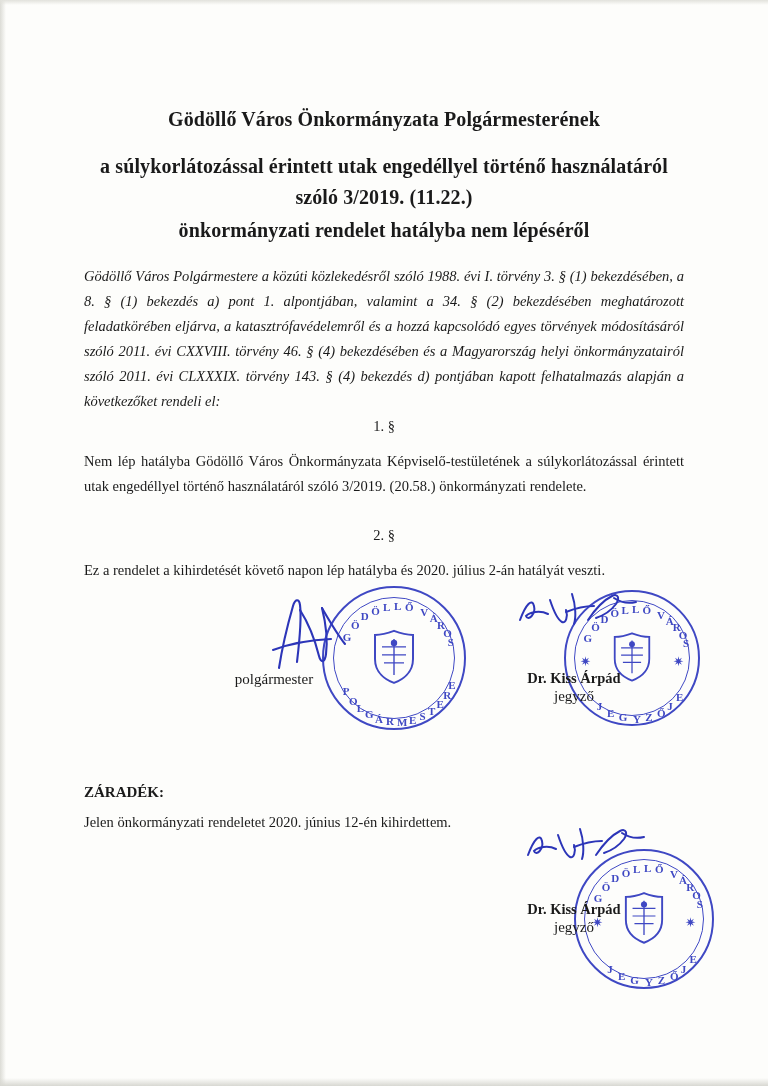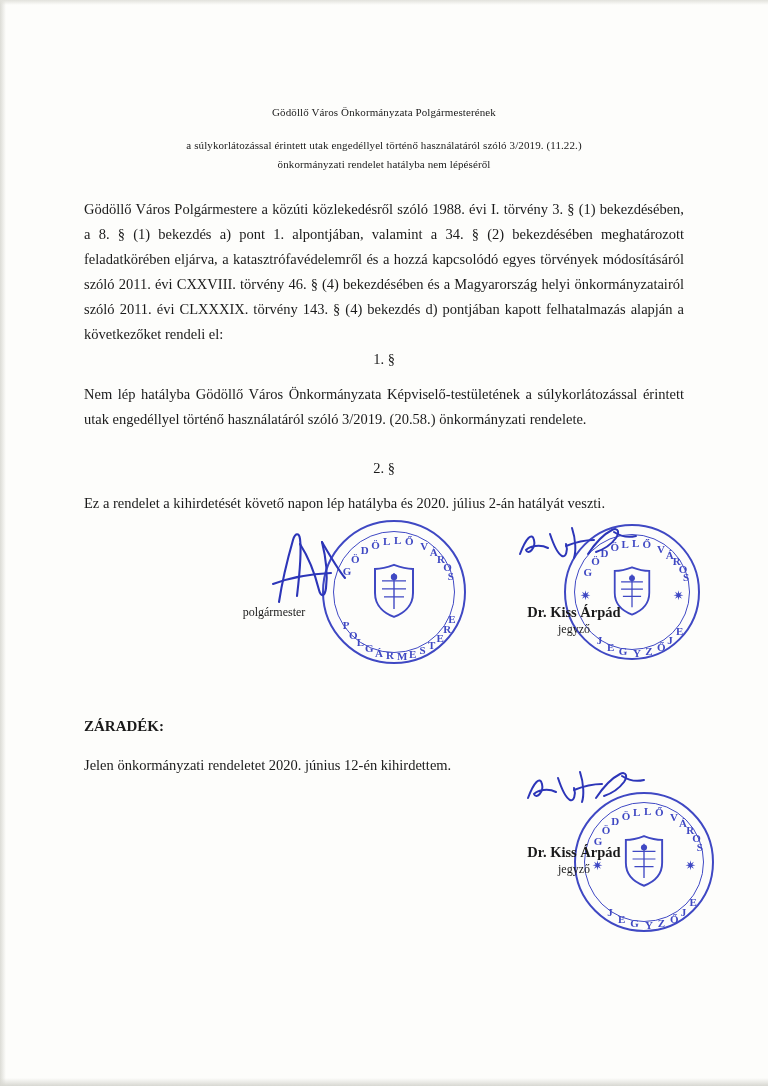--- a/index.html
+++ b/index.html
@@ -38,35 +38,36 @@
     background: linear-gradient(to top, #d8d8d2, rgba(255,255,255,0));
   }
   .content {
     position: absolute;
     left: 84px;
     top: 104px;
     width: 600px;
   }
   .title-block { text-align: center; }
   .title-line {
-    font-weight: normal;
-    font-size: 11px;
+    font-weight: bold;
+    font-size: 20px;
     line-height: 1.55;
     letter-spacing: 0.1px;
   }
   .title-line.sub { margin-top: 16px; }
   .title-line.sub2 { margin-top: 16px; }
   .title-line.sub3 { margin-top: 2px; }
 
   .body-par {
     font-size: 14.5px;
     line-height: 1.72;
     text-align: justify;
     text-justify: inter-word;
-    margin-top: 24px;
+    margin-top: 18px;
+    font-style: italic;
   }
   .section-num {
     text-align: center;
     font-size: 14.5px;
     margin-top: 4px;
   }
   .section-num.spaced { margin-top: 28px; }
   .par-indentless {
     font-size: 14.5px;
     line-height: 1.72;
@@ -88,32 +89,32 @@
     text-align: center;
     width: 200px;
   }
   .sign-block.left { left: 90px; top: 36px; }
   .sign-block.right { left: 390px; top: 36px; }
   .sign-name {
     font-weight: bold;
     font-size: 14.5px;
   }
   .sign-role {
-    font-size: 12px;
+    font-size: 15px;
     margin-top: 1px;
   }
 
   .zaradek-title {
     font-weight: bold;
     font-size: 15px;
     margin-top: 30px;
   }
   .zaradek-text {
     font-size: 14.5px;
-    margin-top: 22px;
+    margin-top: 13px;
   }
   .sign-area2 {
     position: relative;
     margin-top: 40px;
     height: 120px;
   }
   .sign-block.right2 { left: 390px; top: 30px; }
 
   
   .signature {

